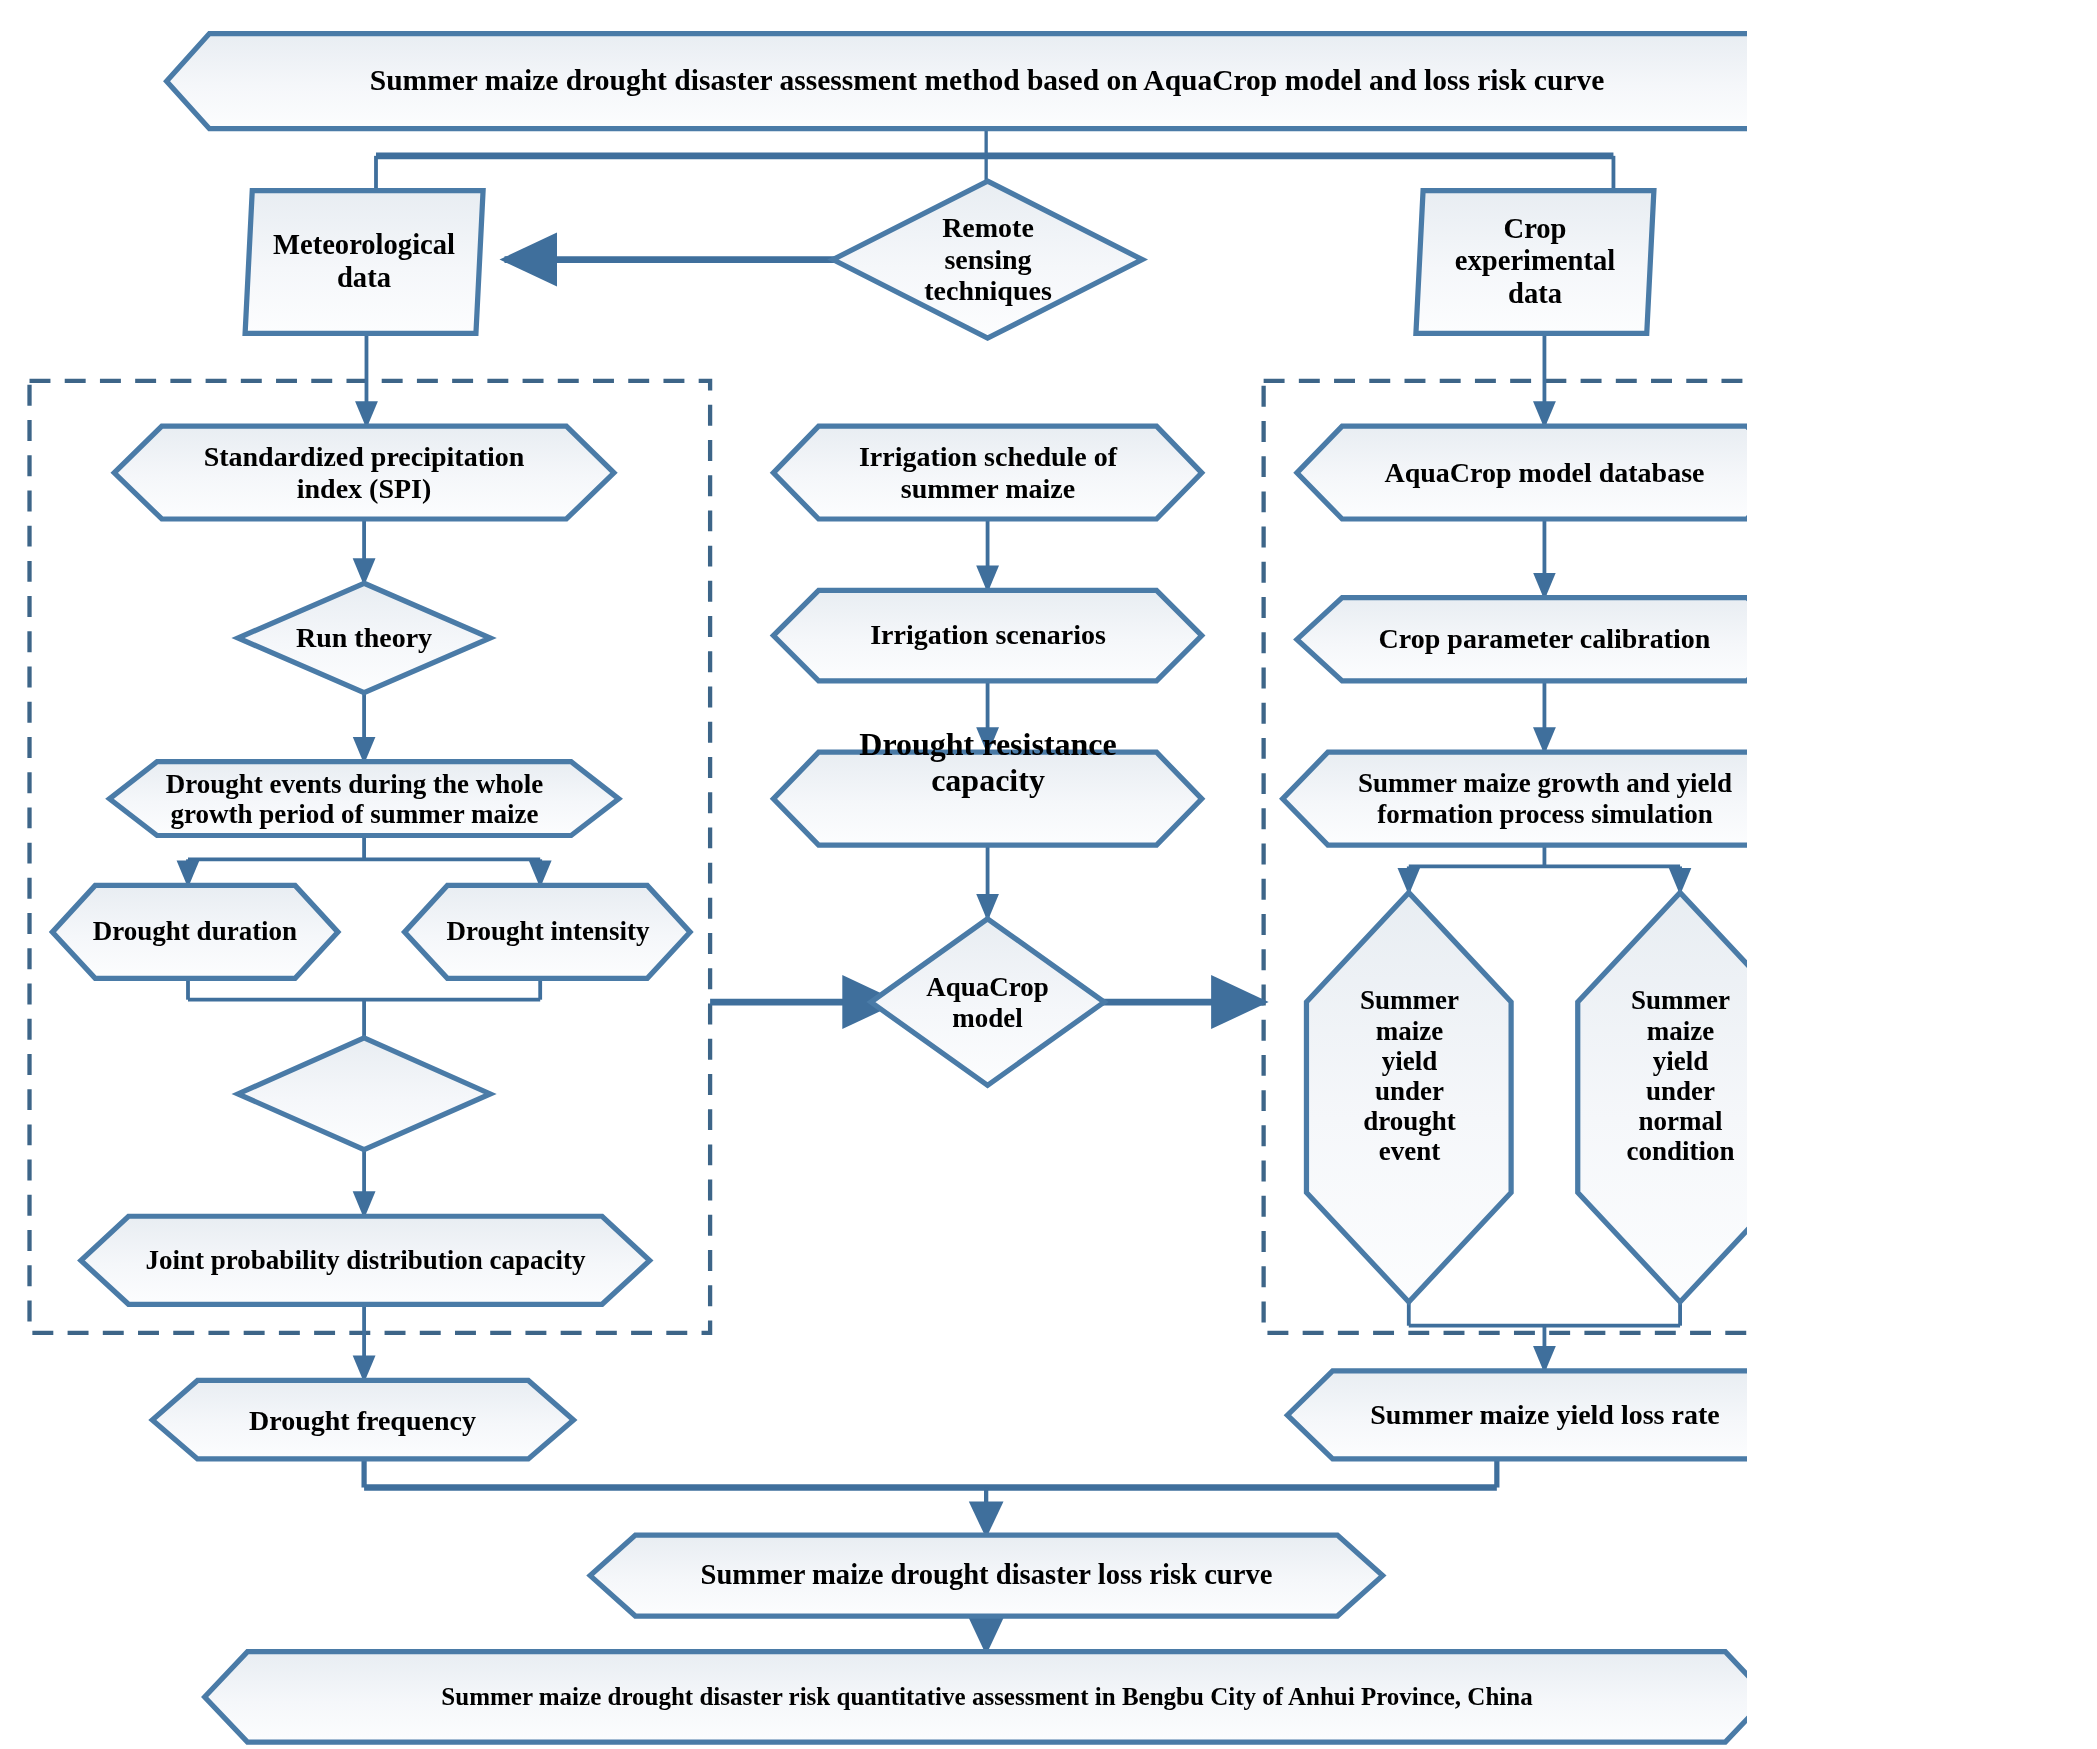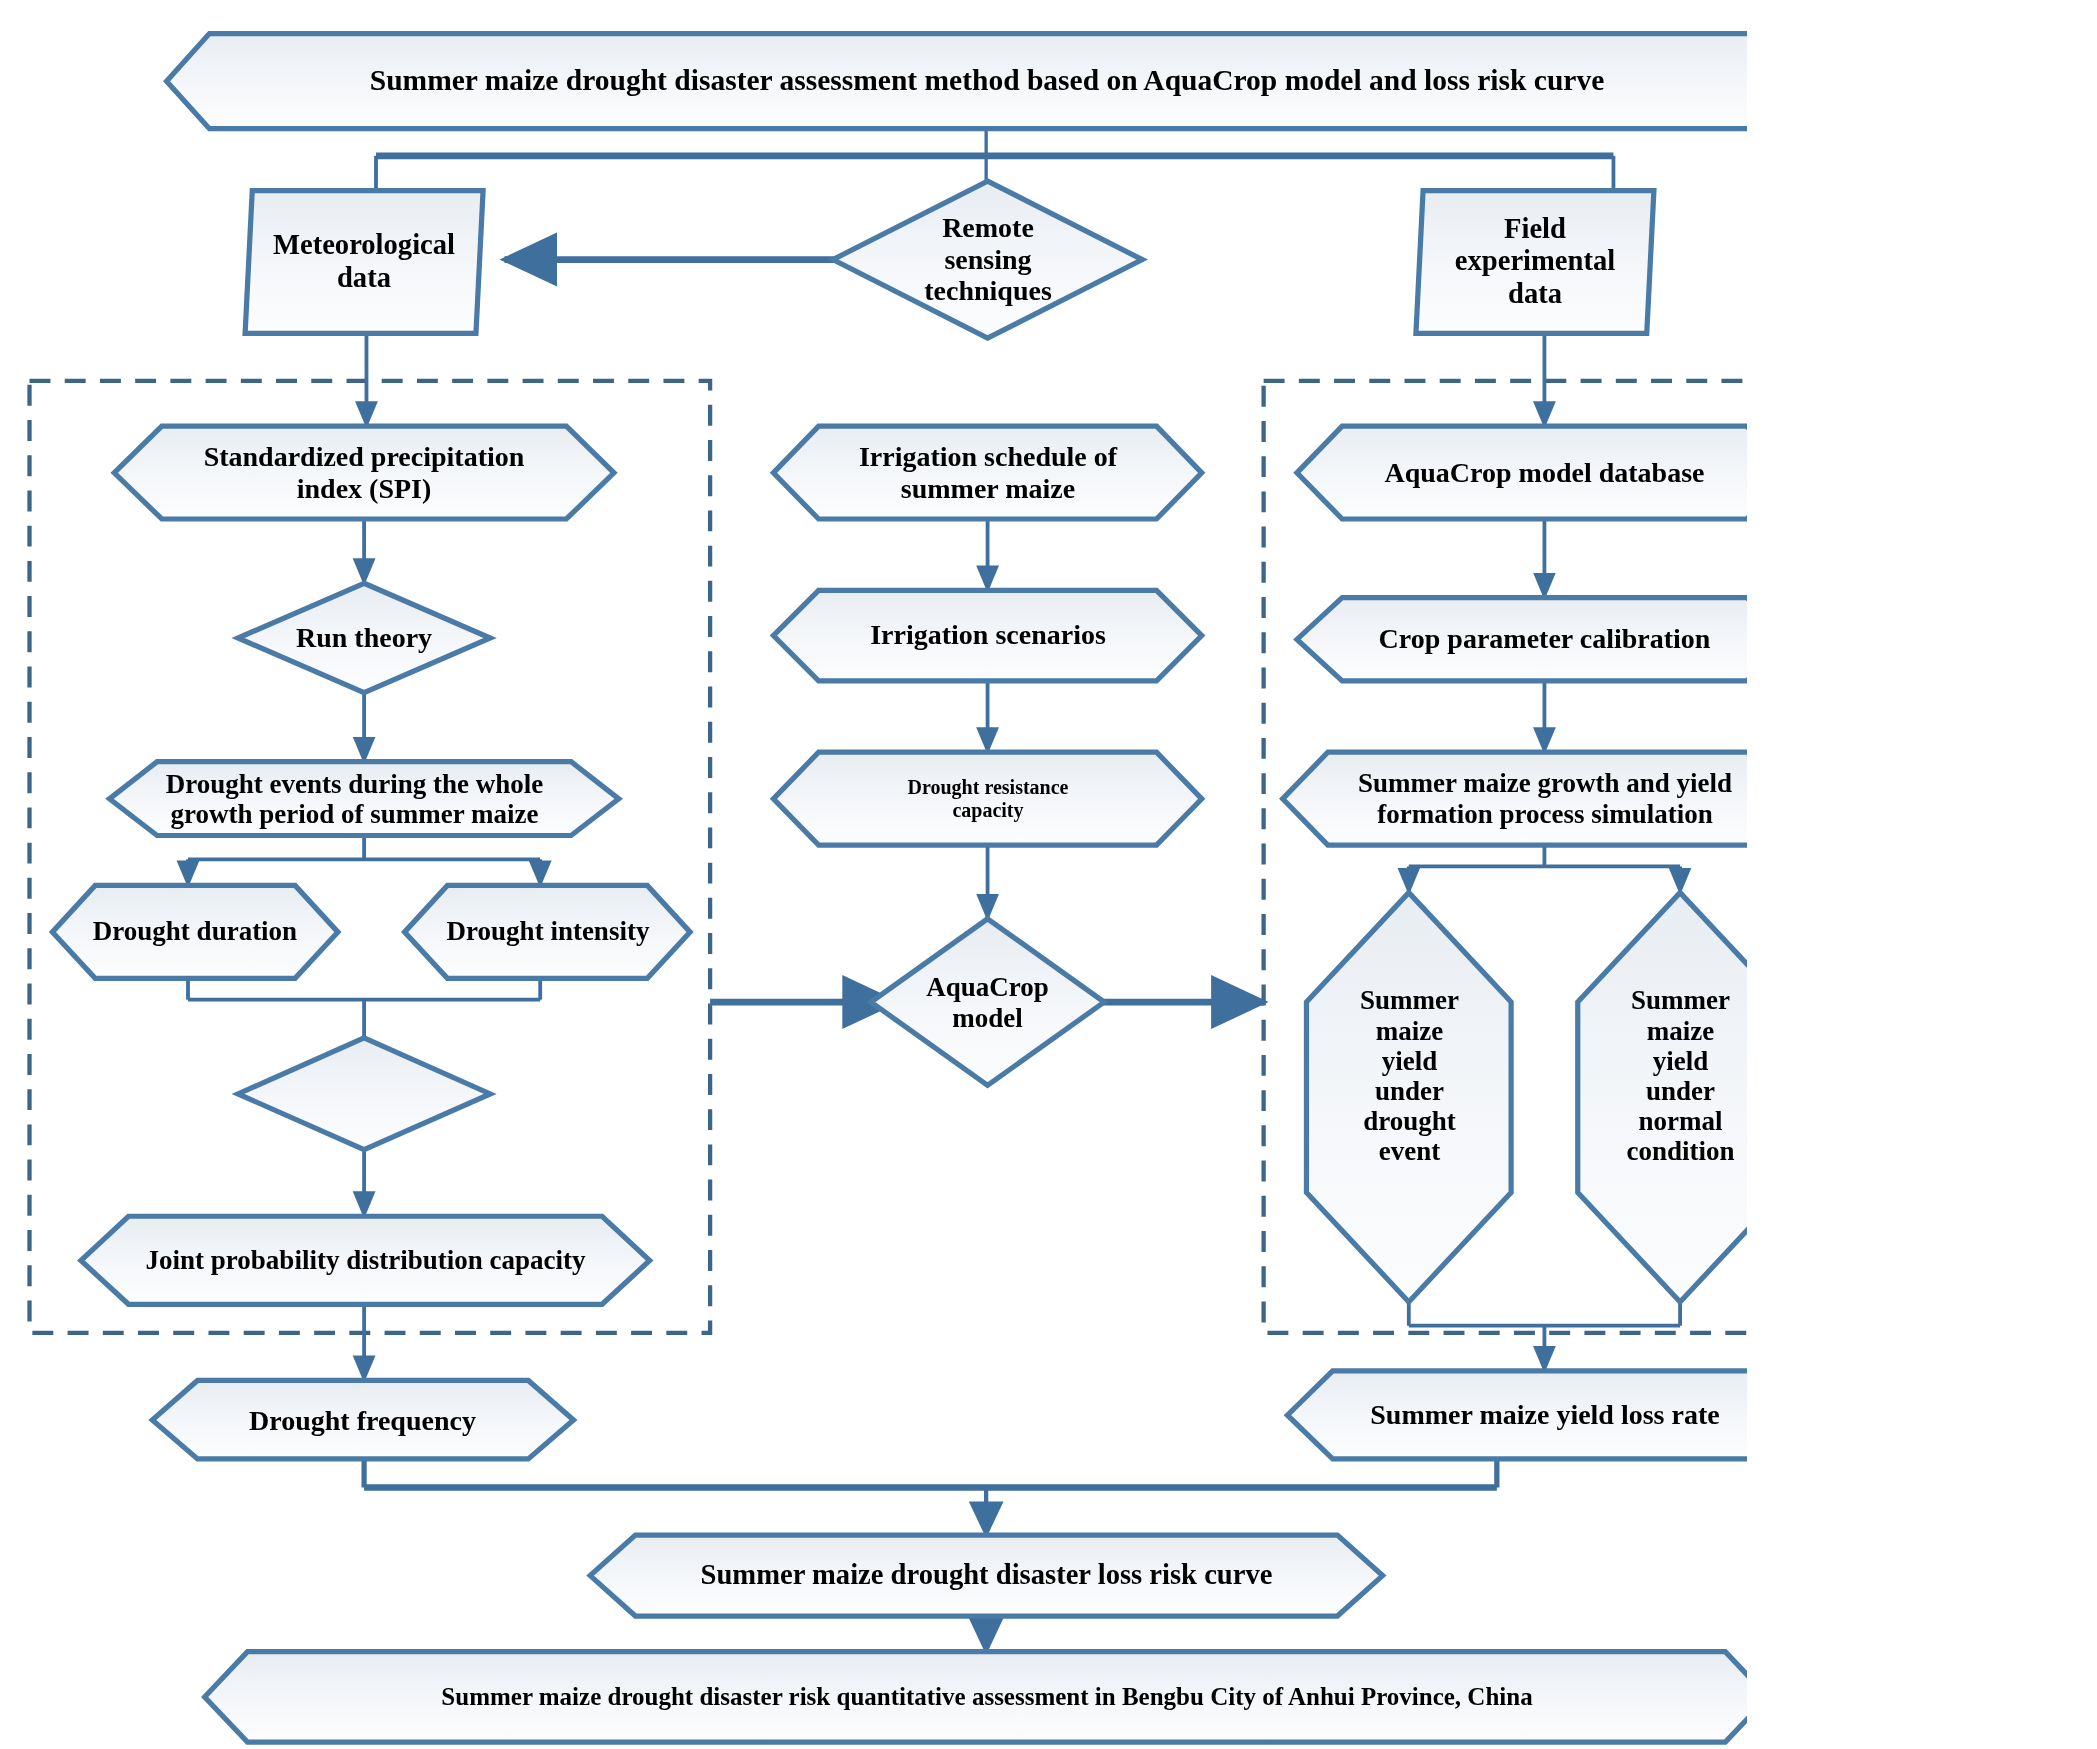--- a/index.html
+++ b/index.html
@@ -164,21 +164,21 @@
 
 <div class="node-label" style="left:167px;top:33px;width:1640px;height:95px;font-size:29.5px;">Summer maize drought disaster assessment method based on AquaCrop model and loss risk curve</div>
 
 <div class="node-label" style="left:245px;top:190px;width:238px;height:143px;font-size:28.6px;">Meteorological
 data</div>
 
 <div class="node-label" style="left:862px;top:181px;width:252px;height:157px;font-size:28px;">Remote
 sensing
 techniques</div>
 
-<div class="node-label" style="left:1416px;top:190px;width:238px;height:143px;font-size:28.6px;">Field
+<div class="node-label" style="left:1416px;top:190px;width:238px;height:143px;font-size:28.6px;">Crop
 experimental
 data</div>
 
 <div class="node-label" style="left:114px;top:426px;width:500px;height:93px;font-size:28px;">Standardized precipitation
 index (SPI)</div>
 
 <div class="node-label" style="left:238px;top:583px;width:252px;height:109px;font-size:28px;">Run theory</div>
 
 <div class="node-label" style="left:100px;top:762px;width:509px;height:74px;font-size:27px;">Drought events during the whole
 growth period of summer maize</div>
@@ -190,21 +190,21 @@
 
 <div class="node-label" style="left:81px;top:1216px;width:569px;height:88px;font-size:27px;">Joint probability distribution capacity</div>
 
 <div class="node-label" style="left:774px;top:426px;width:428px;height:93px;font-size:28px;">Irrigation schedule of
 summer maize</div>
 
 <div class="node-label" style="left:152px;top:1381px;width:421px;height:79px;font-size:28px;">Drought frequency</div>
 
 <div class="node-label" style="left:774px;top:590px;width:428px;height:90px;font-size:28px;">Irrigation scenarios</div>
 
-<div class="node-label" style="left:774px;top:752px;width:428px;height:93px;font-size:20px;">Drought resistance
+<div class="node-label" style="left:774px;top:716px;width:428px;height:93px;font-size:32px;">Drought resistance
 capacity</div>
 
 <div class="node-label" style="left:871px;top:919px;width:233px;height:167px;font-size:27px;">AquaCrop
 model</div>
 
 <div class="node-label" style="left:1297px;top:426px;width:495px;height:93px;font-size:28px;">AquaCrop model database</div>
 
 <div class="node-label" style="left:1297px;top:597px;width:495px;height:83px;font-size:28px;">Crop parameter calibration</div>
 
 <div class="node-label" style="left:1874px;top:689px;width:189px;height:76px;font-size:27px;">Validation</div>

